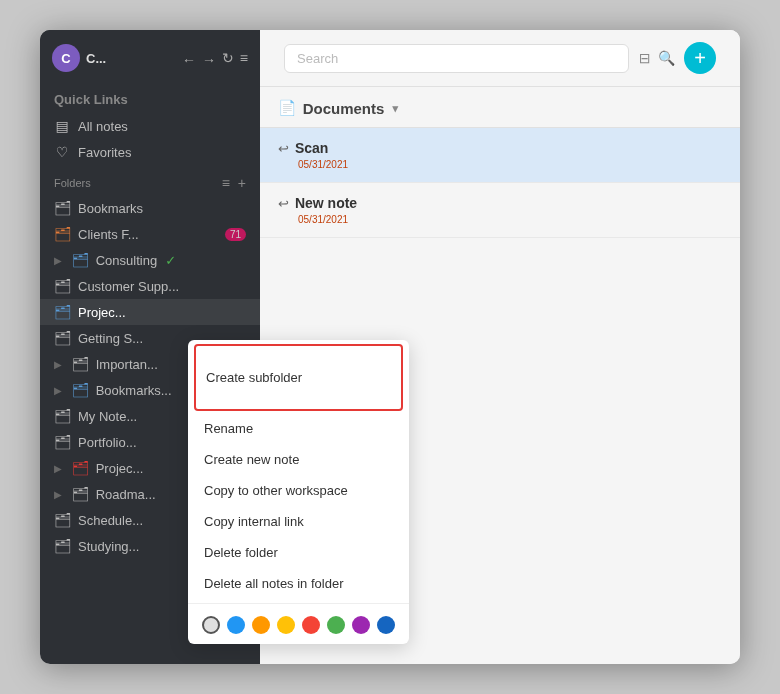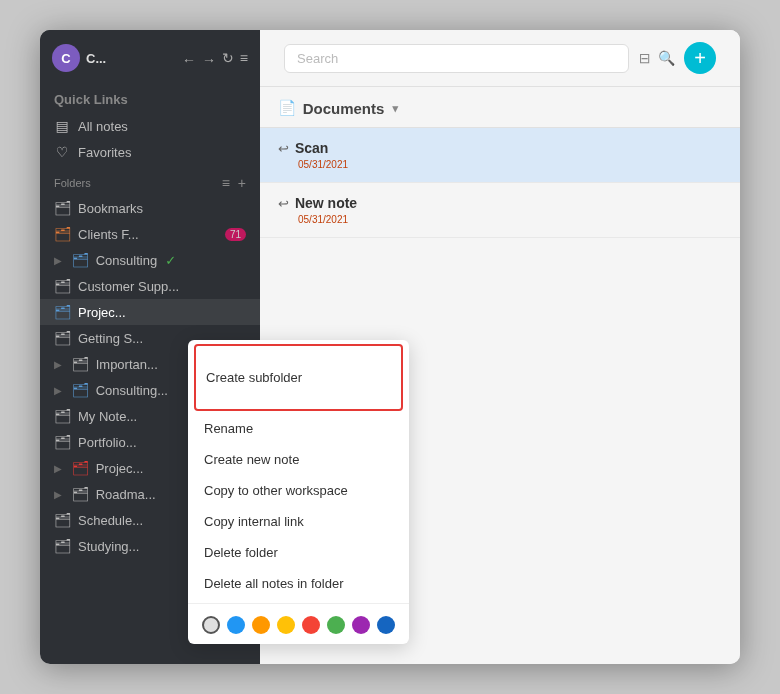--- a/index.html
+++ b/index.html
@@ -353,21 +353,21 @@
 
     <div class="sidebar-item">
       <span class="chevron">▶</span>
       <span class="icon">🗂</span>
       <span>Importan...</span>
     </div>
 
     <div class="sidebar-item">
       <span class="chevron">▶</span>
       <span class="icon folder-icon-blue">🗂</span>
-      <span>Consulting...</span>
+      <span>Bookmarks...</span>
     </div>
 
     <div class="sidebar-item">
       <span class="icon">🗂</span>
       <span>My Note...</span>
     </div>
 
     <div class="sidebar-item">
       <span class="icon">🗂</span>
       <span>Portfolio...</span>

